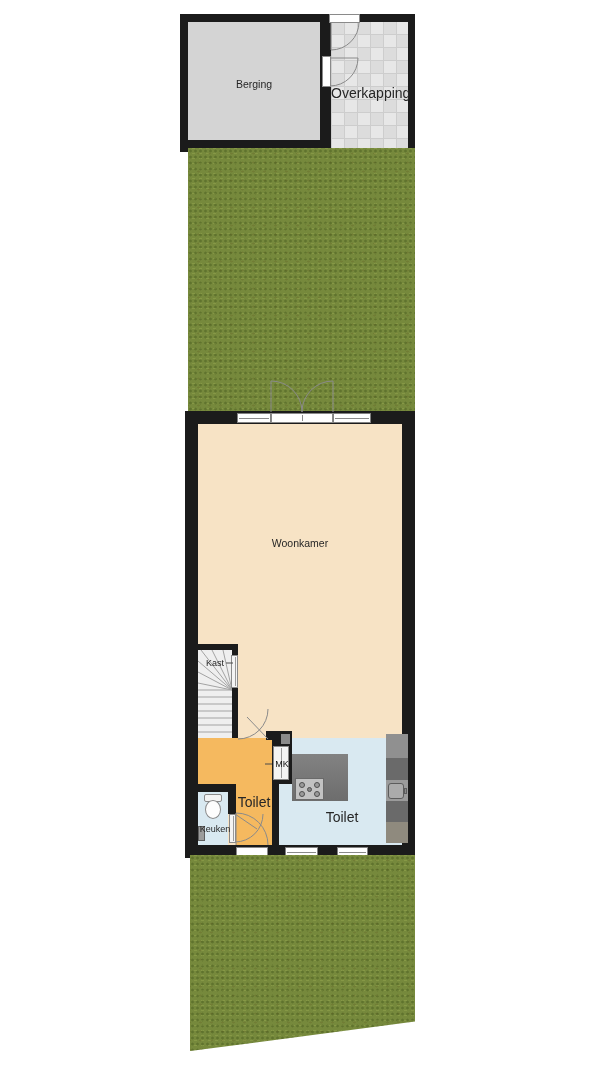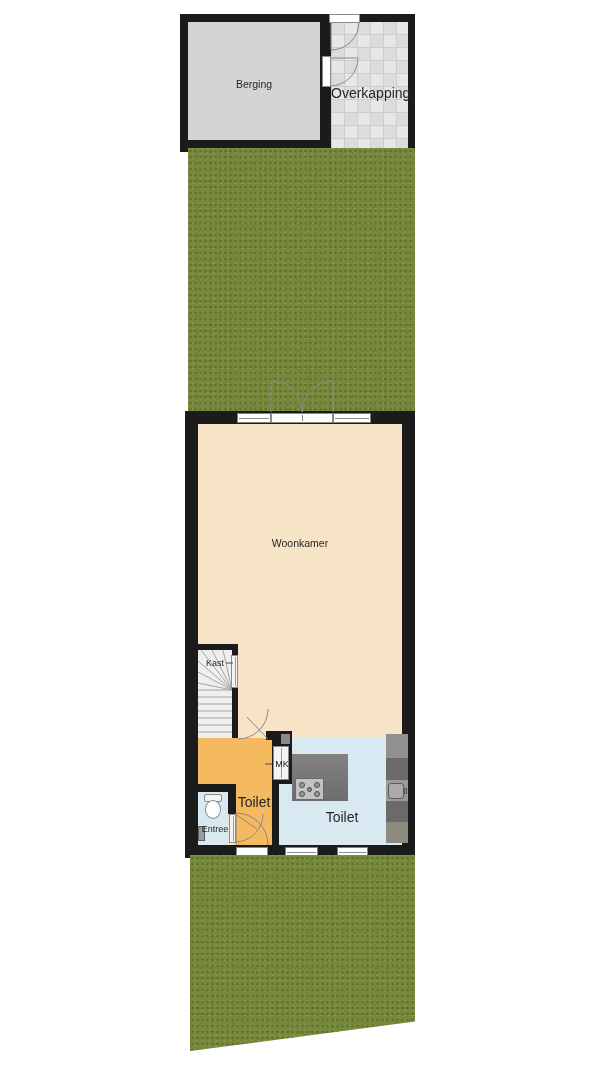--- a/index.html
+++ b/index.html
@@ -146,21 +146,21 @@
   <div class="counter" style="left:386px;top:822px;width:22px;height:21px;background:var(--counter-taupe,#8f8a7e);"></div>
   <div class="abs label" style="left:292px;top:812px;width:100px;">Toilet</div>
 
   <div class="abs wall" style="left:185px;top:784px;width:51px;height:8px;"></div>
   <div class="abs wall" style="left:228px;top:792px;width:8px;height:22px;"></div>
   <div class="abs" style="left:198px;top:792px;width:30px;height:53px;background:var(--wet-room-floor,#d9e9f1);"></div>
   <div class="vdoor" style="left:229px;top:814px;width:7px;height:29px;"></div>
   <div class="wc-tank" style="left:204px;top:794px;width:18px;height:8px;"></div>
   <div class="wc-bowl" style="left:205px;top:800px;width:16px;height:19px;"></div>
   <div class="mini-sink" style="left:198px;top:826px;width:7px;height:15px;"></div>
-  <div class="abs label small" style="left:196px;top:824px;width:38px;">Entree</div>
+  <div class="abs label small" style="left:196px;top:824px;width:38px;">Keuken</div>
 
   <div class="doorframe" style="left:236px;top:847px;width:32px;height:10px;"></div>
   <div class="window" style="left:285px;top:847px;width:33px;height:10px;"></div>
   <div class="window" style="left:337px;top:847px;width:31px;height:10px;"></div>
 
   <div class="abs grass" style="left:190px;top:855px;width:225px;height:196px;clip-path:polygon(0 0,100% 0,100% 85%,0 100%);"></div>
 
   <svg class="overlay" width="600" height="1067" viewBox="0 0 600 1067">
     <g stroke="#8a8a8a" stroke-width="1" fill="none">
 

